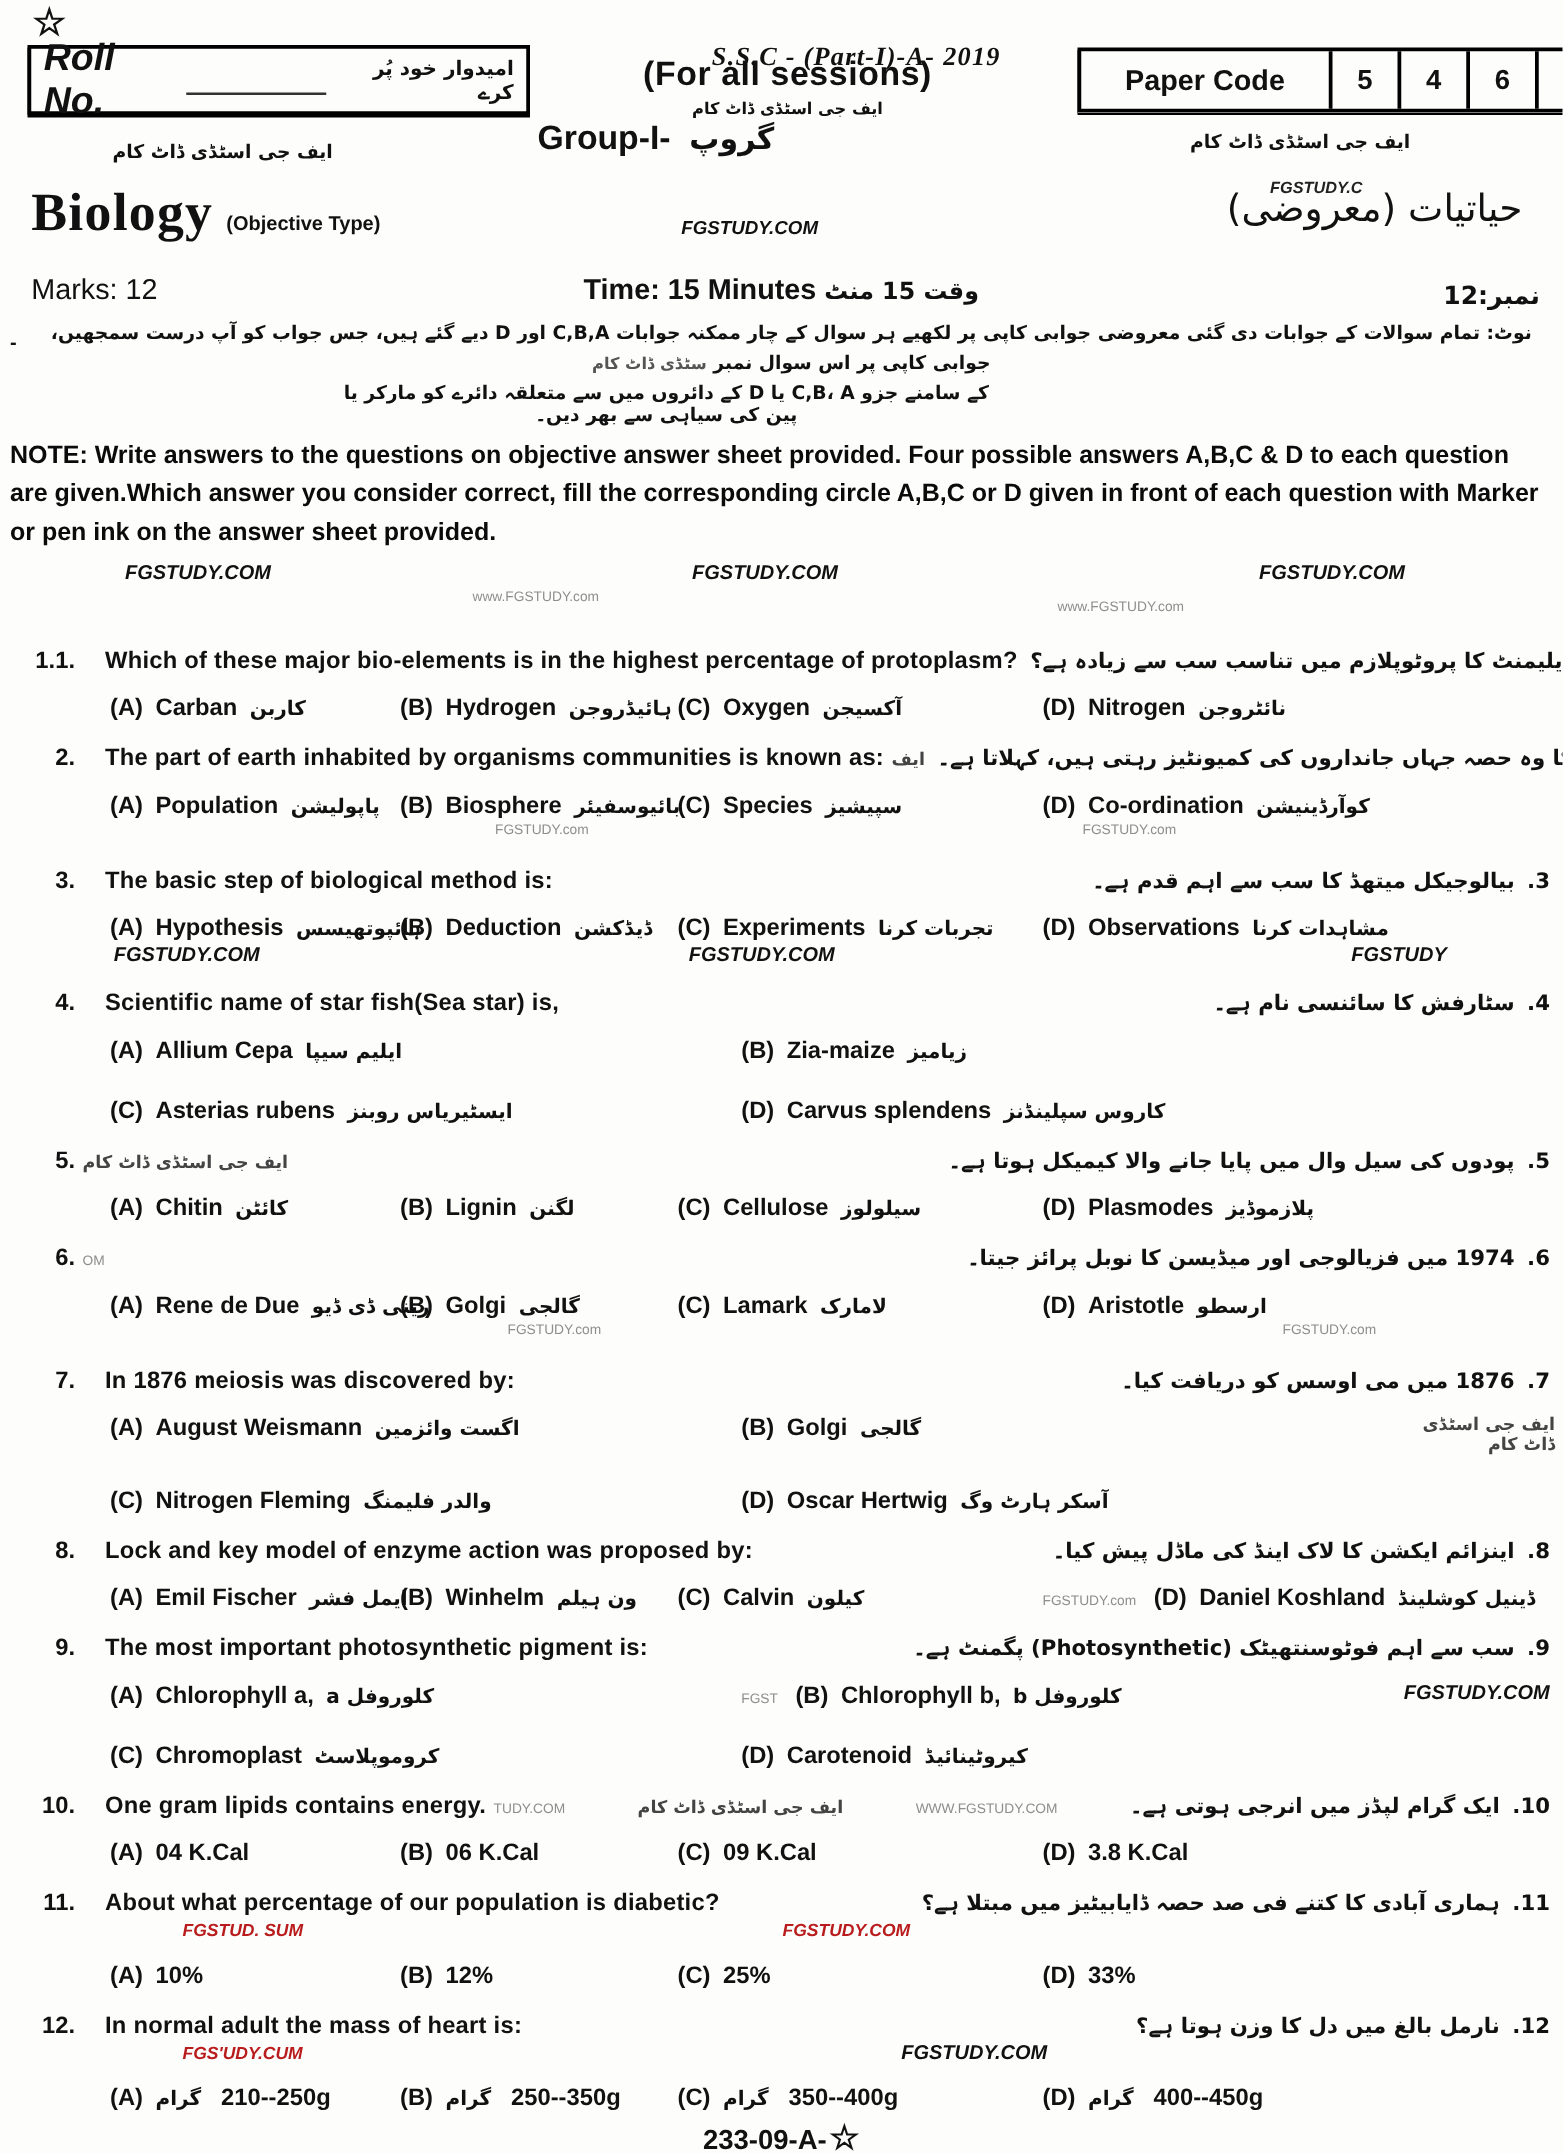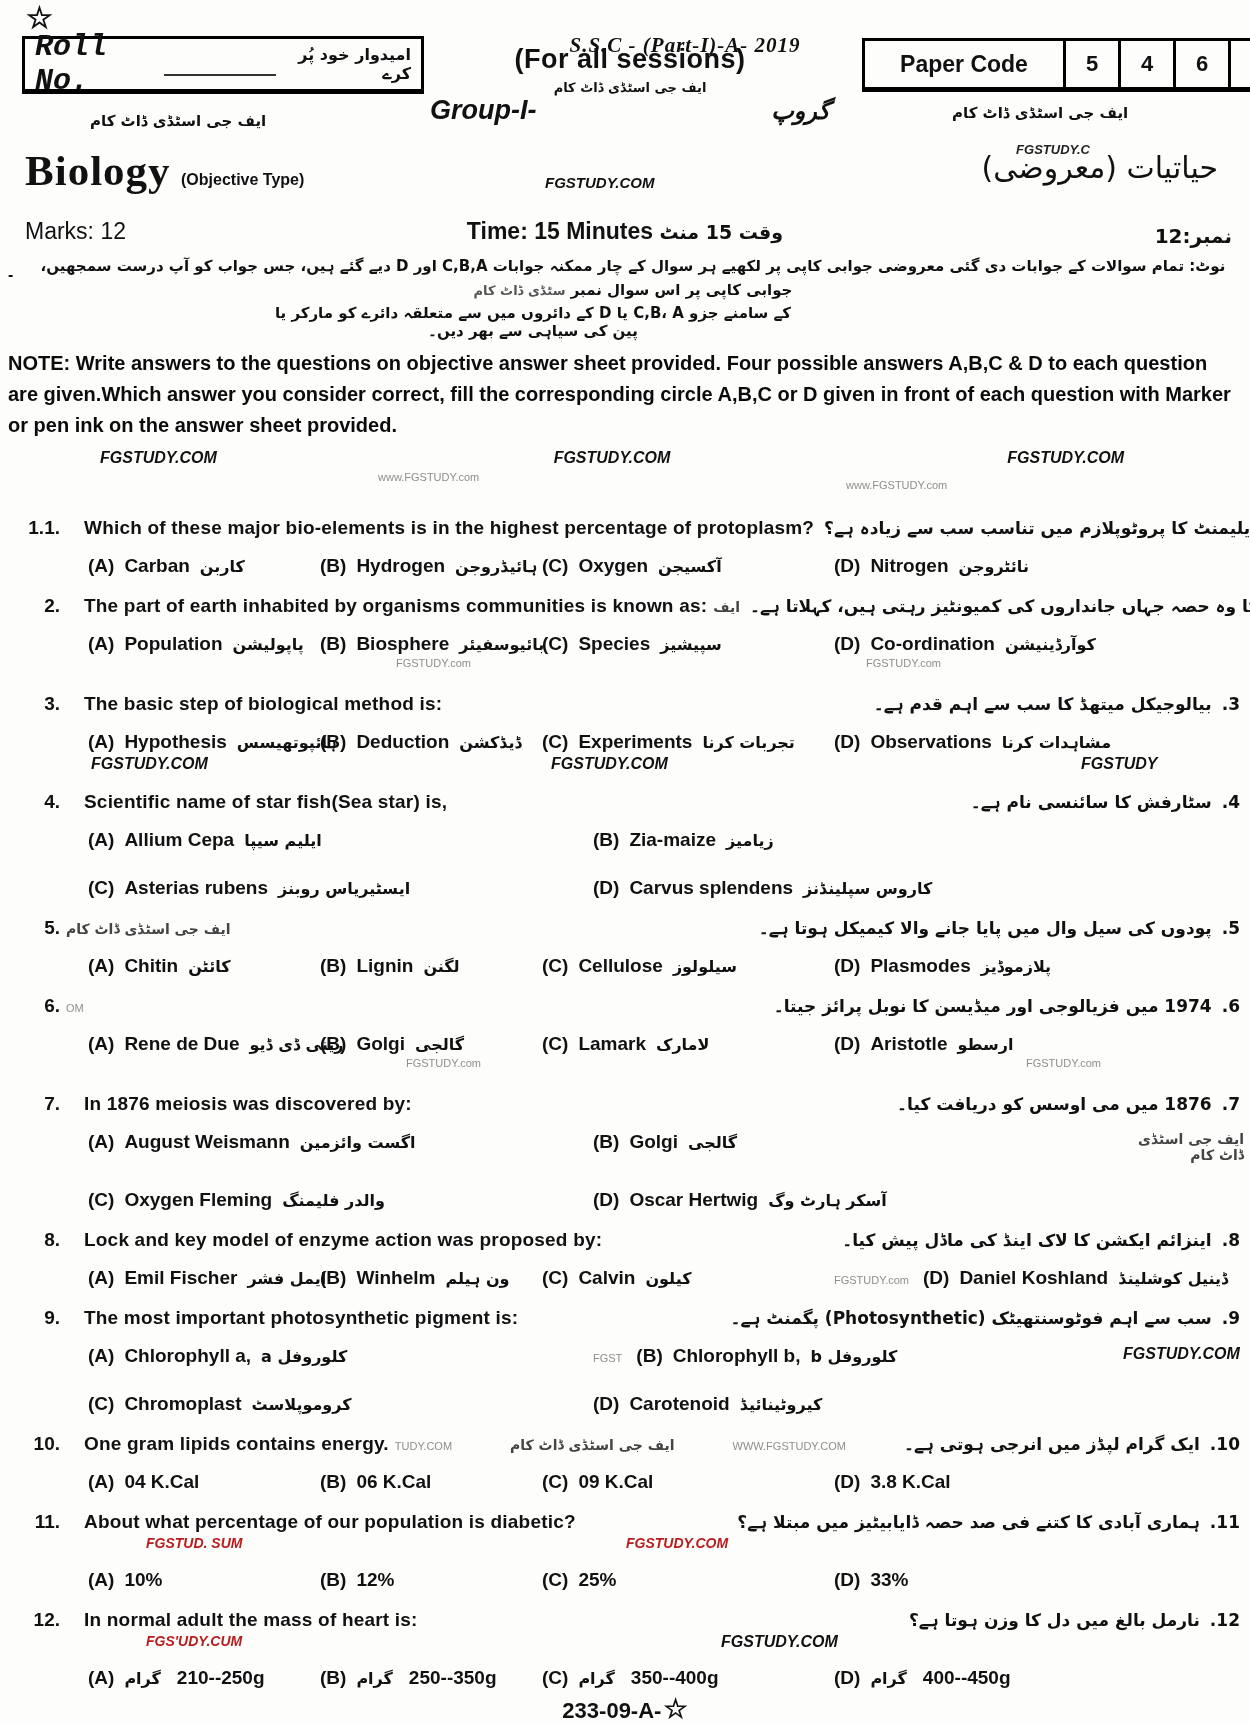--- a/index.html
+++ b/index.html
@@ -8,28 +8,28 @@
     font-family:"Liberation Sans",sans-serif;position:relative;
   }
   .urdu{font-family:"DejaVu Sans",sans-serif;direction:rtl;}
   
   .header{position:relative;height:252px;}
   .star-tl{position:absolute;left:26px;top:0px;font-size:30px;font-weight:700;}
   .exam-line{position:absolute;left:120px;right:0;top:12px;text-align:center;
     font-family:"Liberation Serif",serif;font-style:italic;font-weight:700;font-size:21px;letter-spacing:1px;margin-top:21px;}
   .rollbox{position:absolute;left:22px;top:36px;width:402px;height:56px;border:3px solid #000;
     box-shadow:0 2px 0 #000;display:flex;align-items:center;padding:0 10px;box-sizing:border-box;}
-  .roll-label{font-family:Liberation Mono, monospace;font-style:italic;font-weight:700;font-size:30px;}
+  .roll-label{font-family:Liberation Sans, sans-serif;font-style:italic;font-weight:700;font-size:30px;}
   .roll-line{flex:0 0 112px;border-bottom:2px solid #333;height:22px;margin:0 10px 0 6px;}
   .roll-urdu{font-size:16px;font-weight:600;margin-left:auto;}
   .roll-below{position:absolute;left:90px;top:112px;font-size:15px;font-weight:600;}
   .center-head{position:absolute;left:430px;width:400px;top:44px;text-align:center;}
   .sessions{font-weight:700;font-size:27px;letter-spacing:.5px;}
   .c-urdu{font-size:13px;font-weight:600;margin-top:5px;}
-  .group{font-weight:700;font-size:27px;margin-top:0px;display:flex;justify-content:space-between;align-items:center;gap:15px;font-style:italic;}
+  .group{font-weight:700;font-size:27px;margin-top:0px;display:flex;justify-content:flex-start;align-items:center;gap:15px;}
   .group .urdu{font-size:24px;}
   .papercode{position:absolute;left:862px;top:38px;display:flex;border:3px solid #000;box-shadow:0 2px 0 #000;}
   .pc-label{width:198px;height:46px;display:flex;align-items:center;justify-content:center;font-weight:700;font-size:23px;}
   .pc-digit{width:52px;height:46px;border-left:3px solid #000;display:flex;align-items:center;justify-content:center;font-weight:700;font-size:22px;}
   .pc-below{position:absolute;left:952px;top:104px;font-size:15px;font-weight:600;}
   .subject-en{position:absolute;left:25px;top:146px;}
   .subject-en .big{font-family:"Liberation Serif",serif;font-weight:800;font-size:43px;letter-spacing:1px;}
   .subject-en .small{font-size:16px;font-weight:600;margin-left:6px;}
   .subject-wm{position:absolute;left:545px;top:174px;font-style:italic;font-weight:700;font-size:15px;}
   .subject-ur{position:absolute;right:32px;top:150px;font-weight:400;font-size:30px;}
@@ -382,21 +382,21 @@
         <span class="opt">
           <b class="opt-letter">(B)</b>
           <span class="opt-en">Golgi</span>
           <span class="opt-ur" dir="rtl">گالجی</span>
         </span>
         <span class="row-wm">
           <span class="wm urdufaint">ایف جی اسٹڈی ڈاٹ کام</span>
         </span>
         <span class="opt">
           <b class="opt-letter">(C)</b>
-          <span class="opt-en">Oxygen Fleming</span>
+          <span class="opt-en">Nitrogen Fleming</span>
           <span class="opt-ur" dir="rtl">والدر فلیمنگ</span>
         </span>
         <span class="opt">
           <b class="opt-letter">(D)</b>
           <span class="opt-en">Oscar Hertwig</span>
           <span class="opt-ur" dir="rtl">آسکر ہارٹ وگ</span>
         </span>
       </div>
     </div>
     <div class="question">

